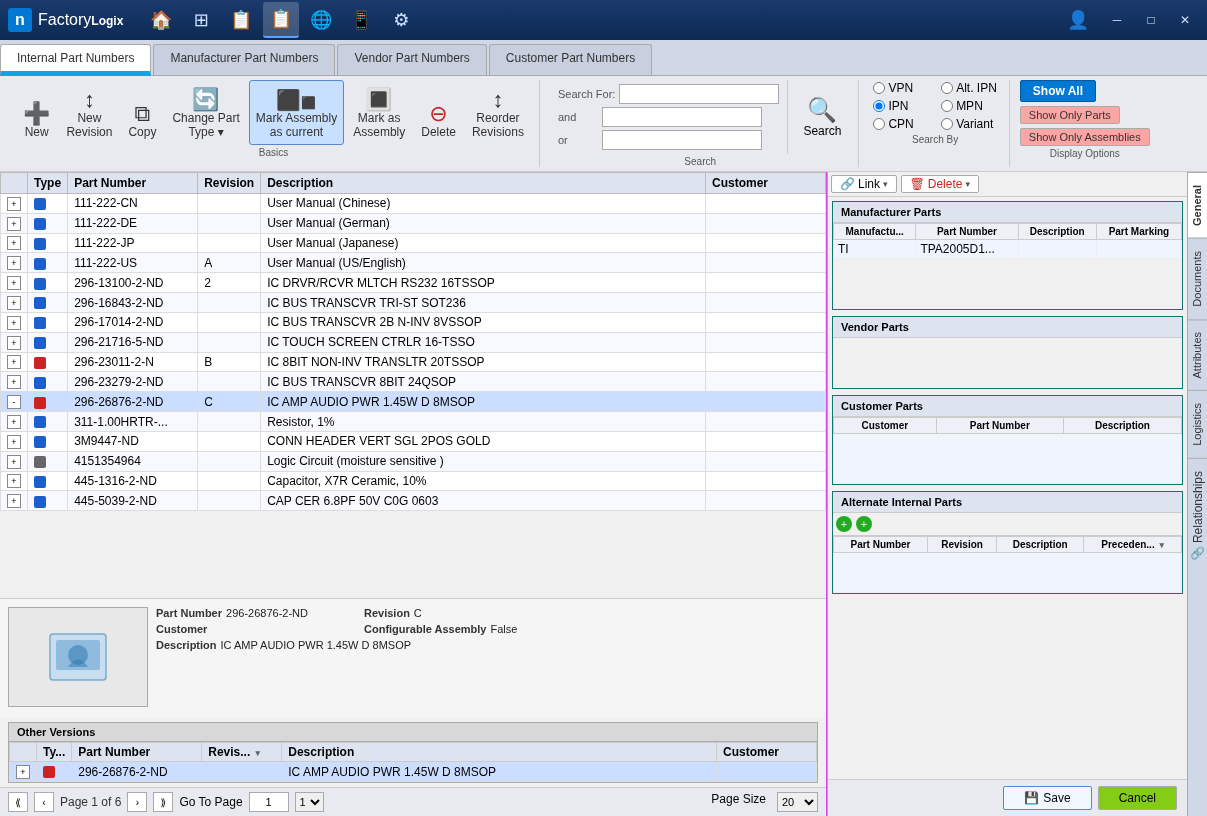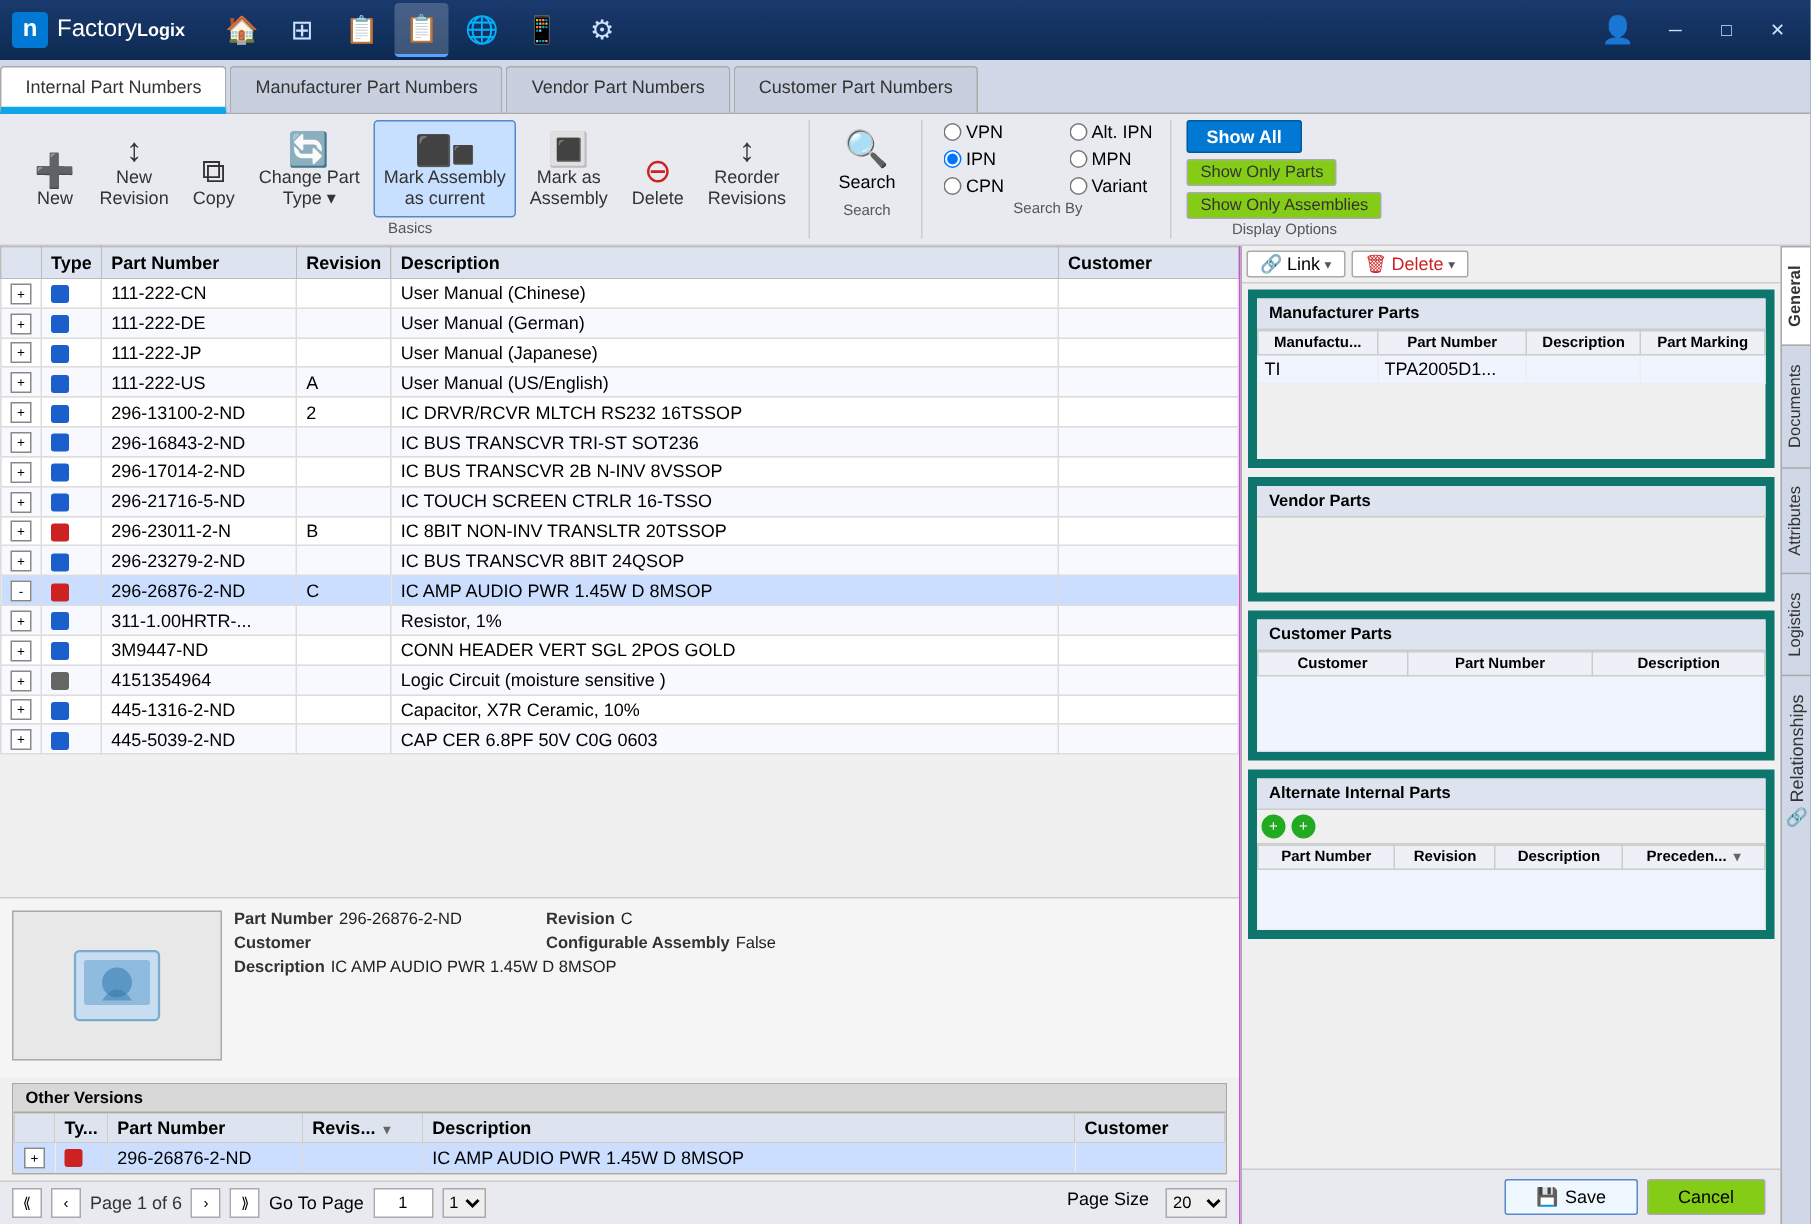--- a/index.html
+++ b/index.html
@@ -159,21 +159,21 @@
       display: flex;
       align-items: center;
       gap: 3px;
       cursor: pointer;
       font-size: 11px;
       padding: 1px 4px;
     }
     .sb-opt input[type=radio] { margin: 0; width: 12px; height: 12px; }
     .display-btn {
       padding: 2px 8px;
-      background: #84cc16;
+      background: #fca5a5;
       border: 1px solid #aaa;
       cursor: pointer;
       font-size: 11px;
       border-radius: 2px;
       color: #333;
     }
     .display-btn.primary-btn {
       background: #0078d4;
       color: white;
       border-color: #005a9e;
@@ -317,21 +317,21 @@
       font-size: 11px;
     }
     .page-size-select {
       height: 20px;
       border: 1px solid #aaa;
       font-size: 11px;
     }
     .page-info { color: #333; }
     .pagination-right { margin-left: auto; display: flex; align-items: flex-start; gap: 11px; }
     .rp-section {
-      border: 6px solid #0f766e;
+      border: 1px solid #0f766e;
       margin-bottom: 6px;
     }
     .rp-section-header {
       background: #dde4f0;
       padding: 4px 8px;
       font-size: 11px;
       font-weight: 600;
       border-bottom: 1px solid #ccc;
     }
     .rp-table { width: 100%; font-size: 10px; border-collapse: collapse; }
@@ -517,31 +517,45 @@
         <div class="tb-btn">
           <div class="btn-icon">↕</div>
           <div class="btn-label">Reorder<br>Revisions</div>
         </div>
       </div>
       <div class="toolbar-group-label">Basics</div>
     </div>
 
     <div class="toolbar-group">
       <div style="display:flex;align-items:center;gap:6px;">
+        <div class="search-area">
+          <div class="search-row">
+            <span style="font-size:11px;color:#555;white-space:nowrap;">Search For:</span>
+            <input class="search-input" type="text" style="">
+          </div>
+          <div class="search-row">
+            <span style="font-size:11px;color:#555;width:40px;">and</span>
+            <input class="search-input" type="text" style="">
+          </div>
+          <div class="search-row">
+            <span style="font-size:11px;color:#555;width:40px;">or</span>
+            <input class="search-input" type="text" style="">
+          </div>
+        </div>
         <div class="search-main-btn">
           <div class="btn-icon" style="font-size:24px;">🔍</div>
           <div class="btn-label">Search</div>
         </div>
       </div>
       <div class="toolbar-group-label">Search</div>
     </div>
 
     <div class="toolbar-group">
       <div class="searchby-area" style="border:none;padding:0;">
-        <div style="display:grid;grid-template-columns:1fr 1fr;gap:2px 20px;">
+        <div style="display:grid;grid-template-columns:1fr 1fr;gap:2px 4px;">
           <label class="sb-opt">
               <input type="radio" name="searchby" style="">
               <span>VPN</span>
             </label>
           <label class="sb-opt">
               <input type="radio" name="searchby" style="">
               <span>Alt. IPN</span>
             </label>
           <label class="sb-opt">
               <input type="radio" name="searchby" checked="" style="">

